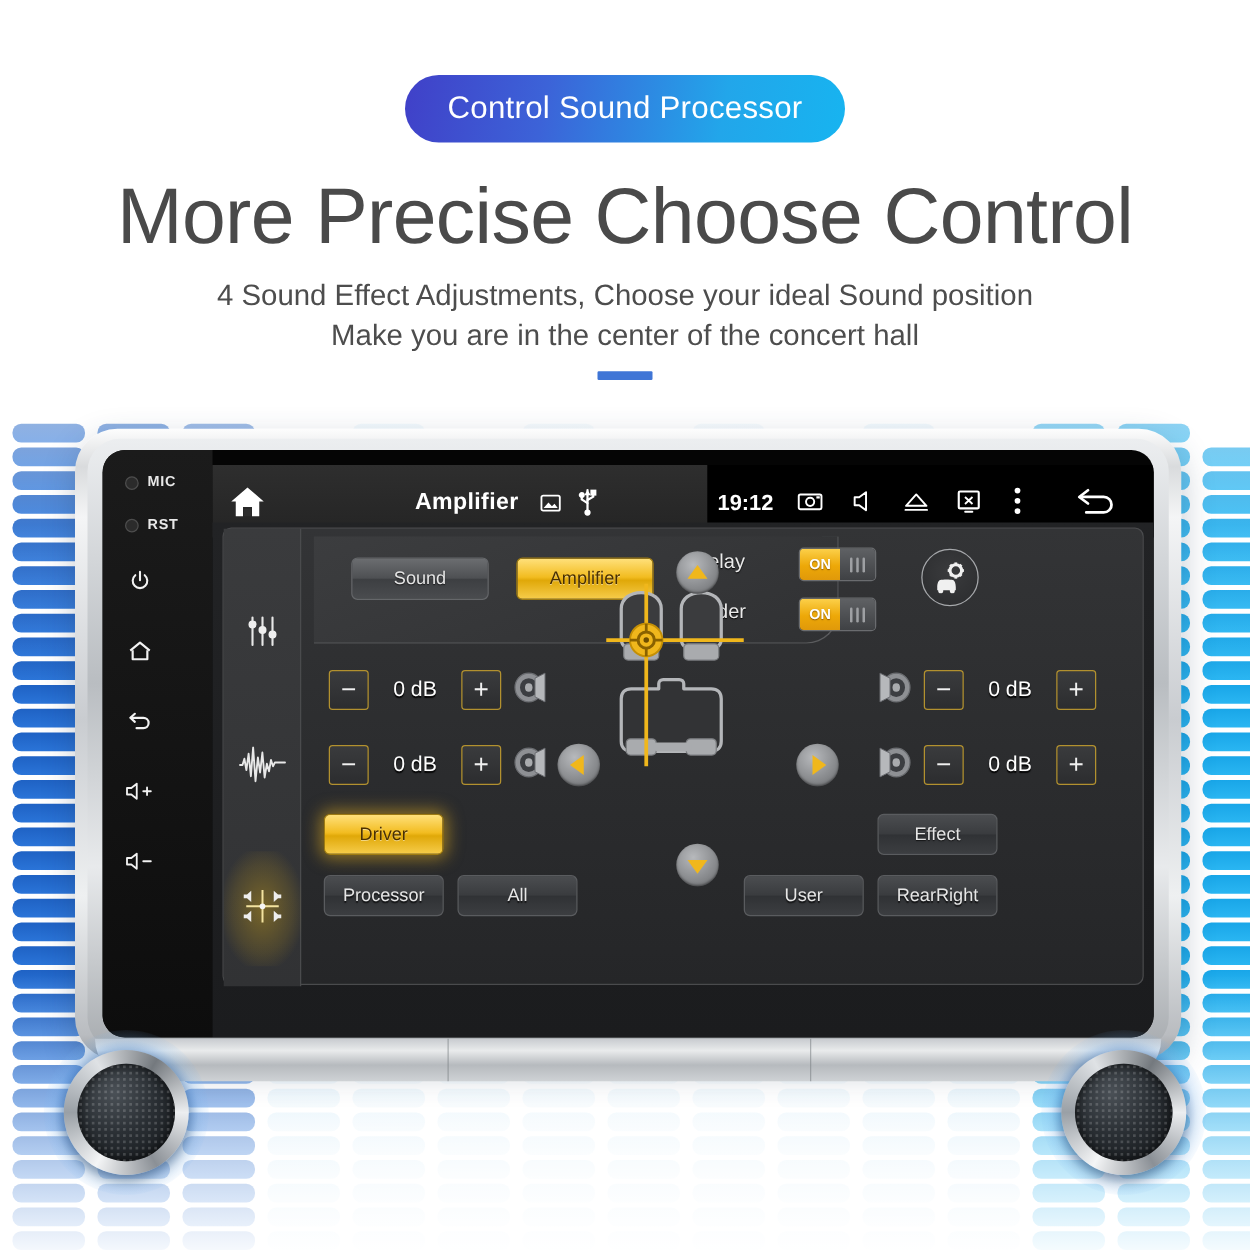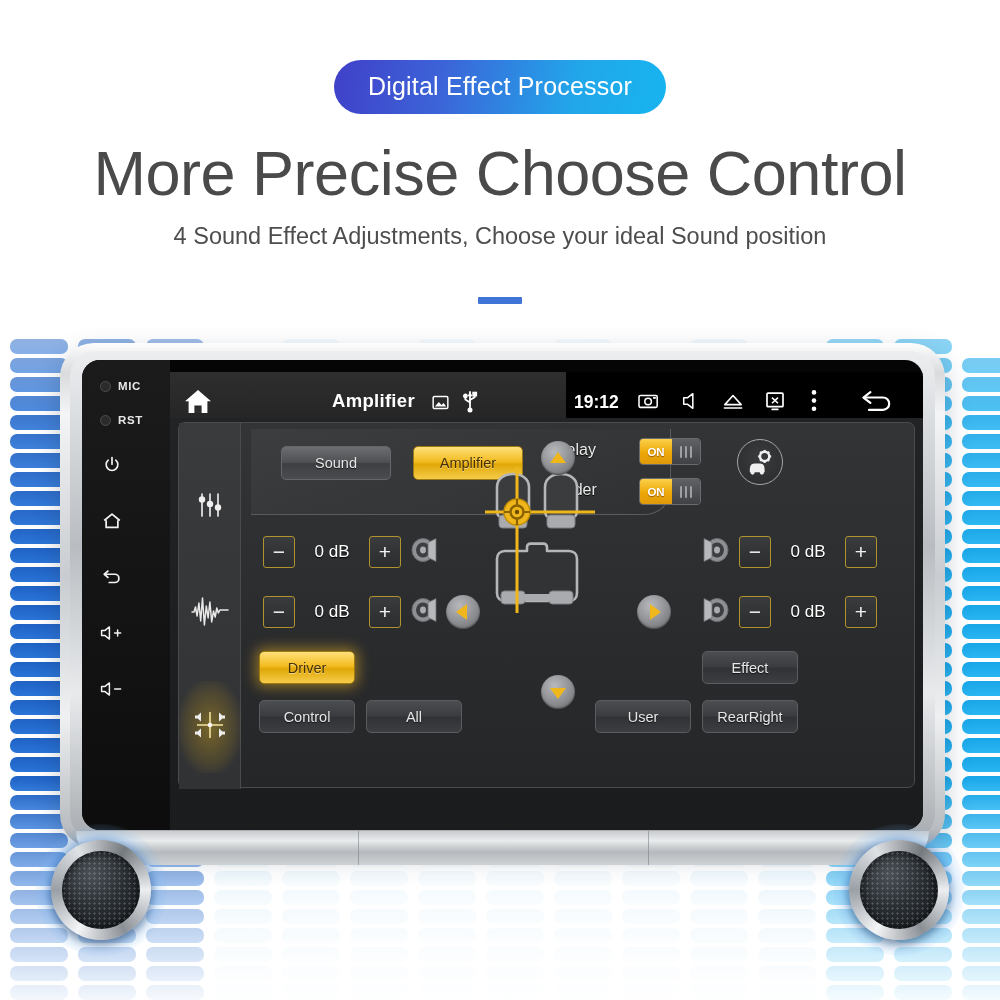--- a/index.html
+++ b/index.html
@@ -718,25 +718,26 @@
         <div class="eq-bar" style="height: 15px; flex: 0 0 15px; background: linear-gradient(rgb(25, 166, 232), rgb(42, 182, 242)); opacity: 1;"></div>
         <div class="eq-bar" style="height: 15px; flex: 0 0 15px; background: linear-gradient(rgb(25, 166, 232), rgb(42, 182, 242)); opacity: 1;"></div>
         <div class="eq-bar" style="height: 15px; flex: 0 0 15px; background: linear-gradient(rgb(25, 166, 232), rgb(42, 182, 242)); opacity: 1;"></div>
         <div class="eq-bar" style="height: 15px; flex: 0 0 15px; background: linear-gradient(rgb(25, 166, 232), rgb(42, 182, 242)); opacity: 1;"></div>
       </div>
       <div style="position: absolute; left: 0px; top: 0px; width: 1000px; height: 1000px; pointer-events: none; background: linear-gradient(rgb(255, 255, 255) 0%, rgb(255, 255, 255) 27%, rgba(255, 255, 255, 0.55) 33%, rgba(255, 255, 255, 0.12) 42%, rgba(255, 255, 255, 0) 55%, rgba(255, 255, 255, 0) 78%, rgba(255, 255, 255, 0.55) 90%, rgba(255, 255, 255, 0.95) 100%);"></div>
       <div style="position: absolute; left: 0px; top: 0px; width: 1000px; height: 1000px; pointer-events: none; background: radial-gradient(420px 300px at 500px 520px, rgba(255, 255, 255, 0.9), rgba(255, 255, 255, 0) 70%);"></div>
     </div>
 
   <div class="badge-wrap">
-    <span class="badge">Digital Effect Processor</span>
+    <span class="badge">Control Sound Processor</span>
   </div>
   <div class="h1">More Precise Choose Control</div>
   <div class="sub">
     <div>4 Sound Effect Adjustments, Choose your ideal Sound position</div>
+    <div>Make you are in the center of the concert hall</div>
   </div>
   <div class="rule"></div>
 
   <div class="unit">
     <div class="bezel"></div>
     <div class="bezel-lip"></div>
 
     <div class="base">
       <div class="base-seam" style="left:282px"></div>
       <div class="base-seam" style="left:572px"></div>
@@ -1017,21 +1018,21 @@
             </div>
             <div class="arrowbtn" style="left:205px; top:172px">
               <span class="tri" style="border-top:8px solid transparent;border-bottom:8px solid transparent;border-right:11px solid #f0b71c;margin-left:-3px"></span>
             </div>
             <div class="arrowbtn" style="left:396px; top:172px">
               <span class="tri" style="border-top:8px solid transparent;border-bottom:8px solid transparent;border-left:11px solid #f0b71c;margin-left:3px"></span>
             </div>
 
             <div class="btn gold glow" style="left:18px; top:228px; width:96px; height:33px">Driver</div>
             <div class="btn dark" style="left:461px; top:228px; width:96px; height:33px">Effect</div>
-            <div class="btn dark" style="left:18px; top:277px; width:96px; height:33px">Control</div>
+            <div class="btn dark" style="left:18px; top:277px; width:96px; height:33px">Processor</div>
             <div class="btn dark" style="left:125px; top:277px; width:96px; height:33px">All</div>
             <div class="btn dark" style="left:354px; top:277px; width:96px; height:33px">User</div>
             <div class="btn dark" style="left:461px; top:277px; width:96px; height:33px">RearRight</div>
 
           </div>
         </div>
       </div>
     </div>
   </div>
 

